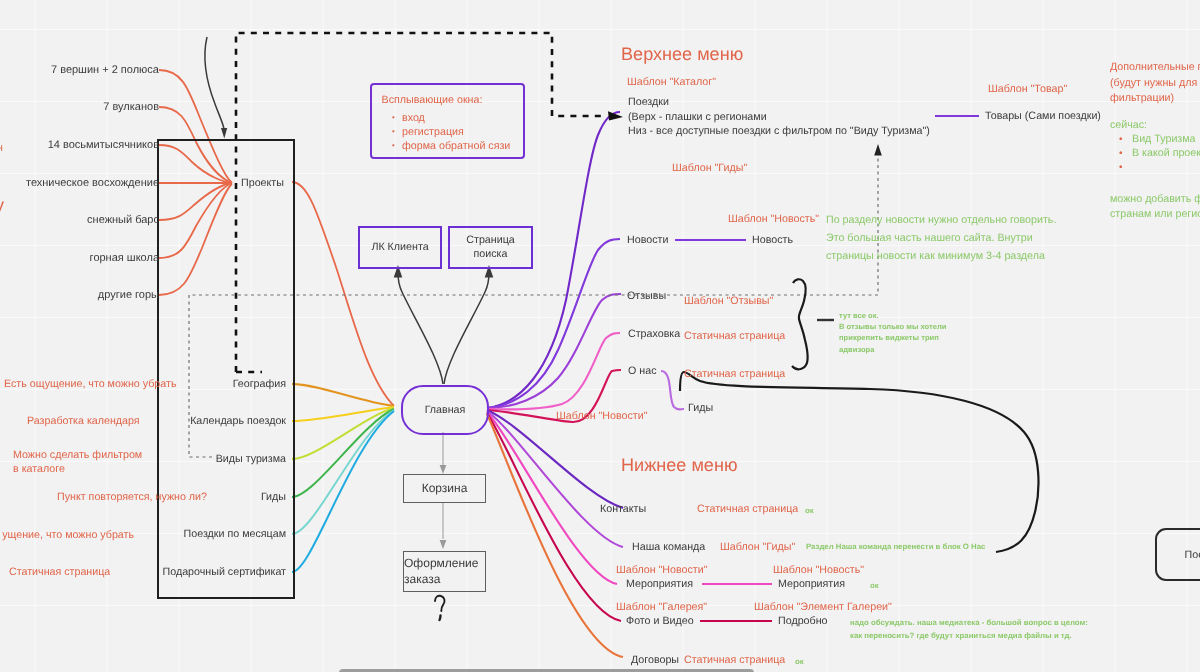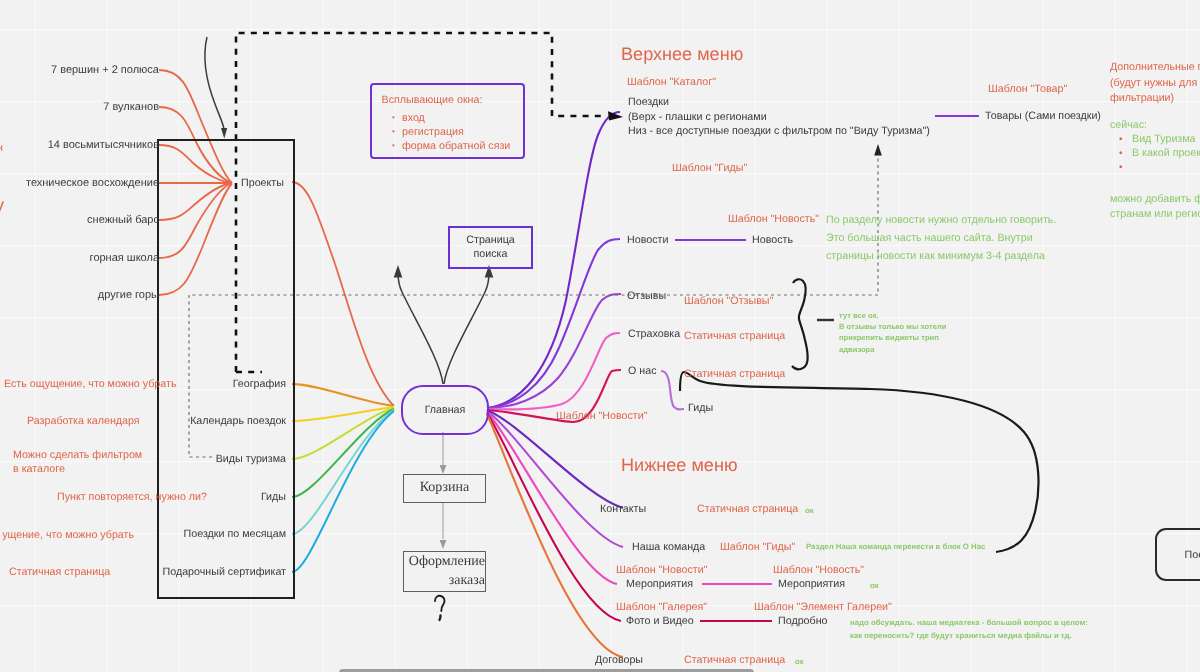--- a/index.html
+++ b/index.html
@@ -19,21 +19,21 @@
   .lbl{position:absolute;white-space:nowrap;color:#3b3b3b;font-size:10.7px;}
   .lbl.r{transform:translateY(-50%);}
   .note{position:absolute;white-space:pre;color:#e0654a;font-size:10.7px;}
   .grn{position:absolute;white-space:pre;color:#8cc96a;font-size:10.7px;}
   .head{position:absolute;color:#e0654a;font-size:18.1px;white-space:nowrap;}
   .box{position:absolute;border:2.2px solid #6b2fd4;background:transparent;
        display:flex;align-items:center;justify-content:center;
        color:#3b3b3b;font-size:10.7px;text-align:center;line-height:1.3;}
   .gbox{position:absolute;border:1.1px solid #5f5f5f;background:transparent;
        display:flex;align-items:center;justify-content:center;
-       color:#3b3b3b;font-size:14px;text-align:right;line-height:1.3;font-family:Liberation Serif, serif;}
+       color:#3b3b3b;font-size:12px;text-align:left;line-height:1.3;}
   .pill{position:absolute;border:2px solid #7430d4;border-radius:22px;
        display:flex;align-items:center;justify-content:center;
        color:#3b3b3b;font-size:10.7px;background:transparent;}
   .scroll{position:absolute;left:339px;top:669px;width:415px;height:8px;
        background:#9d9d9d;border-radius:4px;}
   .blackbox{position:absolute;left:157px;top:139px;width:134px;height:456px;
        border:2px solid #1f1f1f;}
   .node-txt{position:absolute;transform:translateY(-50%);white-space:nowrap;
        color:#3b3b3b;font-size:10.7px;padding-left:5px;}
   .rightpill{left:1155px;top:528px;width:96px;height:49px;border:2.2px solid #2b2b2b;
@@ -147,20 +147,23 @@
     <path fill="none" stroke="#1a1a1a" stroke-width="2.2" d="M680 391 C680 380 681 372 684 372 C688 372 692 378 700 381 C720 388 790 387 870 389
          C940 391 1000 404 1024 432 C1042 453 1040 492 1035 512 C1029 537 1018 549 996 552"></path>
     </svg>
 
   <div class="blackbox"></div>
 
   <div class="node-txt" style="left:236px;top:183px">Проекты</div>
   <div class="pill" style="left:401px;top:385px;width:84px;height:46px">
     <span>Главная</span>
   </div>
+  <div class="box" style="left:358px;top:226px;width:80px;height:39px">
+    <span>ЛК Клиента</span>
+  </div>
   <div class="box" style="left:448px;top:226px;width:81px;height:39px">
     <span>Страница поиска</span>
   </div>
   <div class="gbox" style="left:403px;top:474px;width:81px;height:27px">
     <span>Корзина</span>
   </div>
   <div class="gbox" style="left:403px;top:551px;width:81px;height:39px">
     <span>Оформление заказа</span>
   </div>
   <div class="pill rightpill">
@@ -234,21 +237,21 @@
   <div class="lbl r" style="left:626px;top:584px">Мероприятия</div>
   <div class="note nm" style="left:773px;top:570px">Шаблон "Новость"</div>
   <div class="lbl r" style="left:778px;top:584px">Мероприятия</div>
   <div class="grn ok" style="left:870px;top:585px">ок</div>
 
   <div class="note nm" style="left:616px;top:607px">Шаблон "Галерея"</div>
   <div class="lbl r" style="left:626px;top:621px">Фото и Видео</div>
   <div class="note nm" style="left:754px;top:607px">Шаблон "Элемент Галереи"</div>
   <div class="lbl r" style="left:778px;top:621px">Подробно</div>
 
-  <div class="lbl r" style="left:595px;top:660px">Договоры</div>
+  <div class="lbl r" style="left:631px;top:660px">Договоры</div>
   <div class="note nm" style="left:684px;top:660px">Статичная страница</div>
   <div class="grn ok" style="left:795px;top:661px">ок</div>
 
   <div class="grn" style="left:826px;top:211px;line-height:18px">По разделу новости нужно отдельно говорить.
 Это большая часть нашего сайта. Внутри
 страницы новости как минимум 3-4 раздела</div>
   <div class="grn" style="left:839px;top:310px;font-size:7.6px;line-height:11.2px;font-weight:bold">тут все ок.
 В отзывы только мы хотели
 прикрепить виджеты трип
 адвизора</div>

